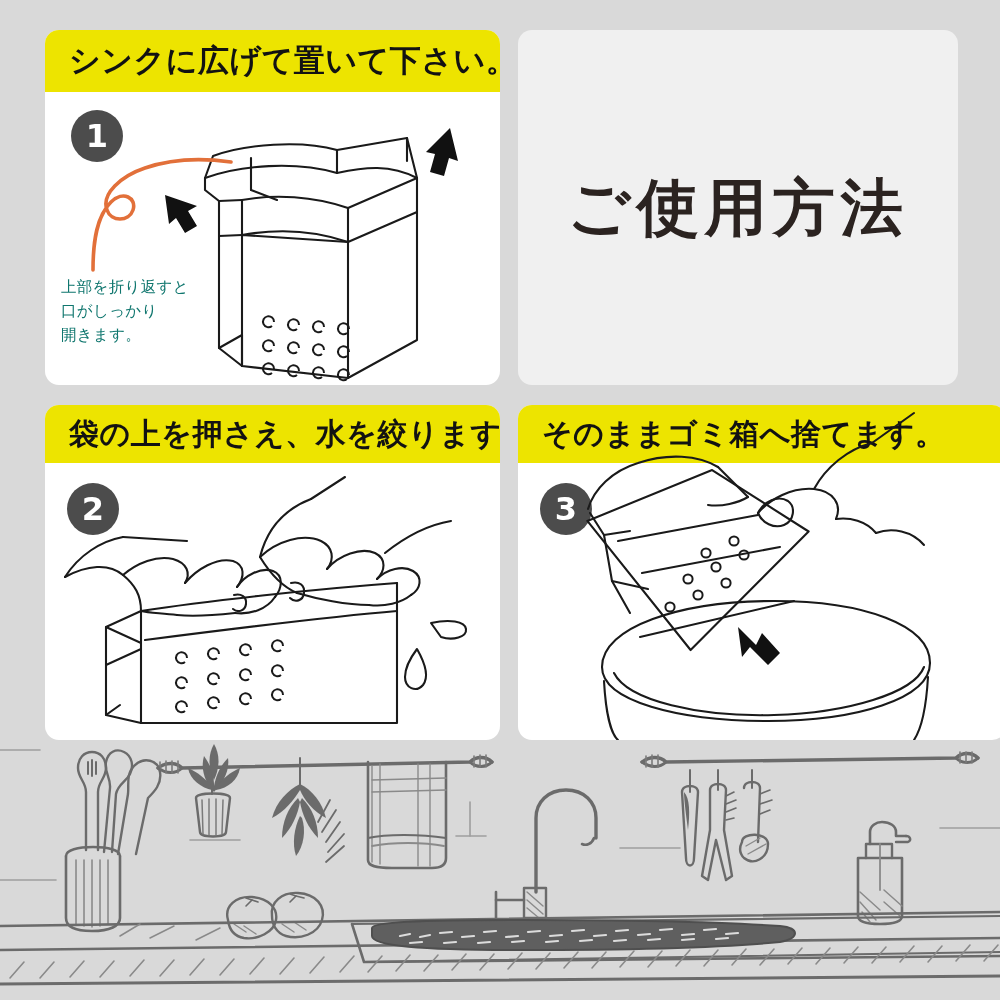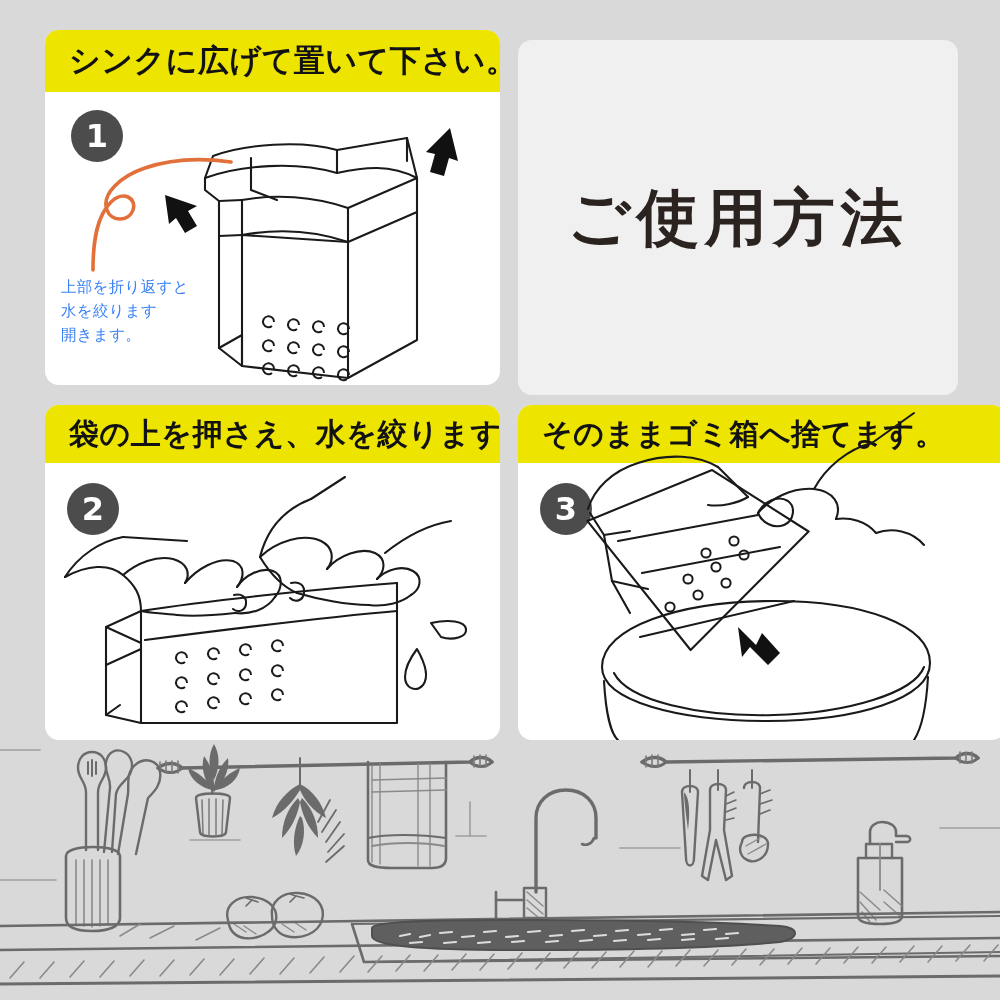--- a/index.html
+++ b/index.html
@@ -28,21 +28,21 @@
     overflow: hidden;
   }
 
   #panel-1 { left: 45px;  top: 30px;  width: 455px; height: 355px; }
   #panel-2 { left: 45px;  top: 405px; width: 455px; height: 335px; }
   #panel-3 { left: 518px; top: 405px; width: 488px; height: 335px; }
 
   .panel-title-card {
     position: absolute;
     left: 518px;
-    top: 40px;
+    top: 30px;
     width: 440px;
     height: 355px;
     background: #f0f0f0;
     border-radius: 14px;
     display: flex;
     align-items: center;
     justify-content: center;
   }
 
   .main-title {
@@ -105,21 +105,21 @@
     top: 0;
     width: 100%;
     height: 100%;
     pointer-events: none;
   }
 
   .annot-orange {
     position: absolute;
     left: 16px;
     top: 245px;
-    color: #3b82f6;
+    color: #0f766e;
     font-family: "DejaVu Sans", "Liberation Sans", sans-serif;
     font-size: 15.5px;
     line-height: 1.55;
     letter-spacing: 0.3px;
     white-space: nowrap;
   }
 
   
   #kitchen {
     position: absolute;
@@ -201,21 +201,21 @@
         <path d="M120 165 L152 176 L143 181 L152 196 L140 203 L131 188 L124 194 Z"></path>
       </g>
 
       <g fill="#111111">
         <path d="M405 98 L381 122 L390 124 L385 142 L399 146 L404 128 L413 131 Z"></path>
       </g>
     </svg>
 
     <div class="annot-orange">
       <div>上部を折り返すと</div>
-      <div>水を絞ります</div>
+      <div>口がしっかり</div>
       <div>開きます。</div>
     </div>
   </div>
 
   <div class="panel-title-card">
     <div class="main-title">ご使用方法</div>
   </div>
 
   <div class="panel" id="panel-2">
 

